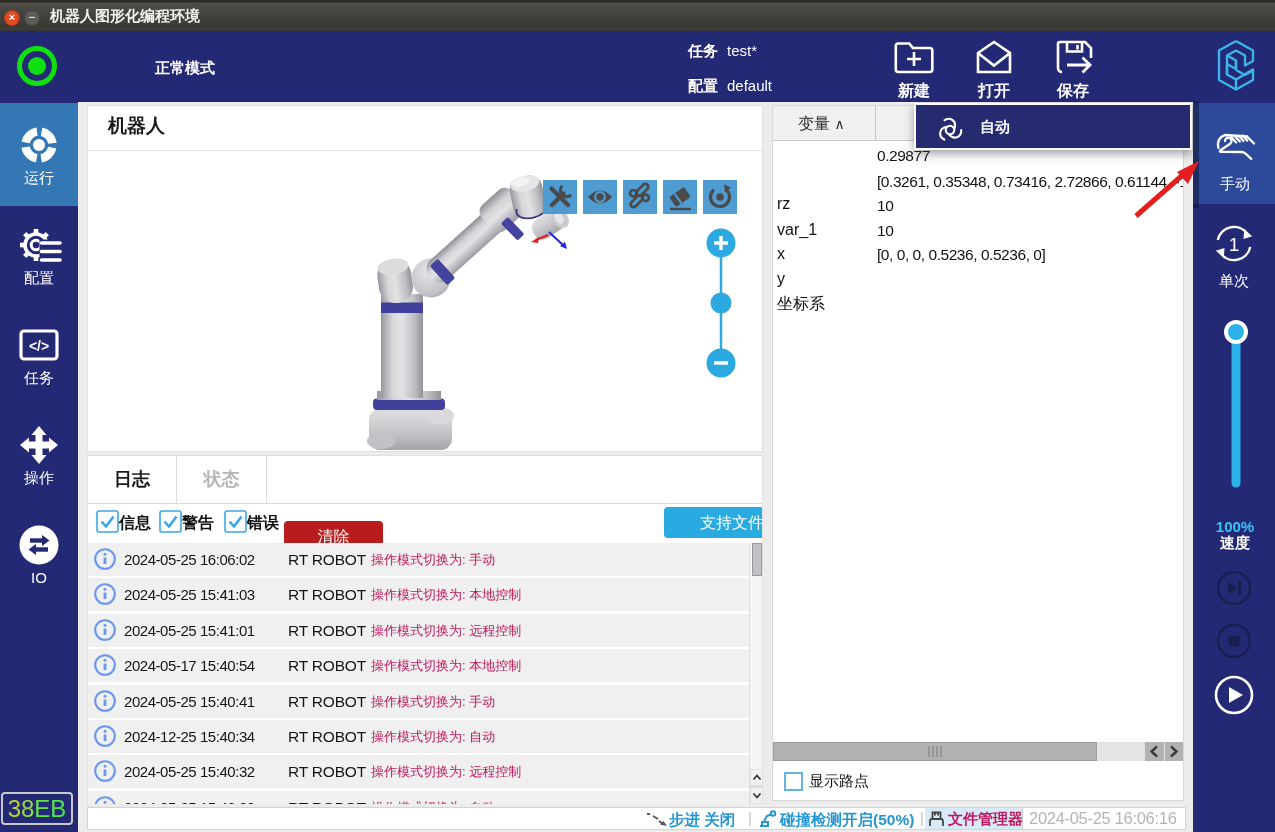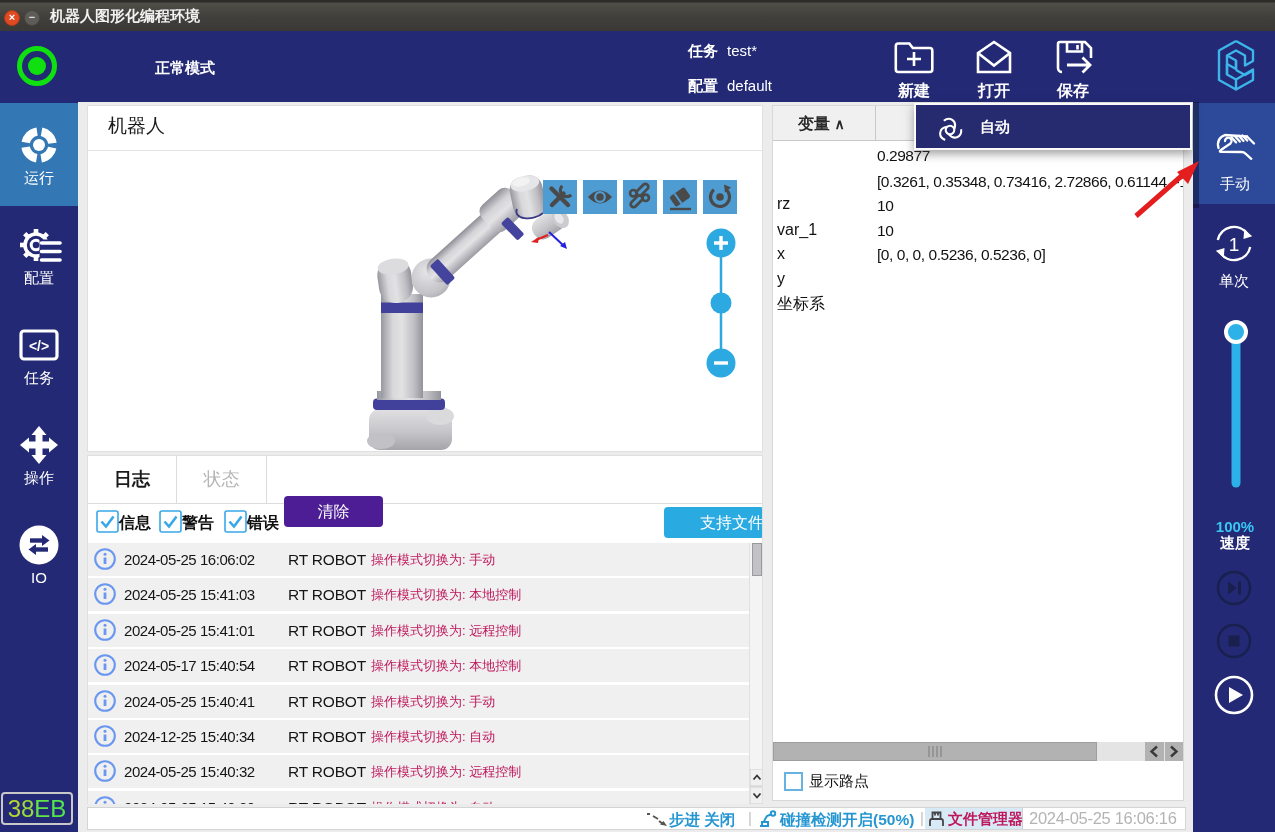--- a/index.html
+++ b/index.html
@@ -116,21 +116,21 @@
     <line x1="-9" y1="-4.5" x2="4" y2="-4.5" stroke="#232974" stroke-width="4.4"></line>
     <polygon points="3,-10 10.5,-4.5 3,1" fill="#232974"></polygon>
     <line x1="9" y1="4.5" x2="-4" y2="4.5" stroke="#232974" stroke-width="4.4"></line>
     <polygon points="-3,-1 -10.5,4.5 -3,10" fill="#232974"></polygon>
   </g>
   <text x="39" y="381" fill="#fff" font-size="15" text-anchor="middle">操作</text>
   <text x="39" y="481" fill="#fff" font-size="15" text-anchor="middle">IO</text>
 </svg>
 
 <div class="abs" style="left:87px;top:105px;width:676px;height:347px;background:#fff;border:1px solid #e0e0e0;">
-  <div class="abs" style="left:20px;top:7px;color:#1a1a1a;font-size:19px;font-weight:normal;">机器人</div>
+  <div class="abs" style="left:20px;top:7px;color:#1a1a1a;font-size:19px;font-weight:bold;">机器人</div>
   <div class="abs" style="left:0;top:44px;width:674px;height:1px;background:#e4e4e4;"></div>
 </div>
 <svg class="abs" style="left:87px;top:105px;" width="676" height="347" viewBox="87 105 676 347">
   <defs>
     <linearGradient id="gH" x1="0" y1="0" x2="1" y2="0">
       <stop offset="0" stop-color="#97979f"></stop>
         <stop offset="0.28" stop-color="#d8d8db"></stop>
       <stop offset="0.5" stop-color="#e2e2e4"></stop>
         <stop offset="0.78" stop-color="#c0c0c5"></stop>
       <stop offset="1" stop-color="#93939b"></stop>
@@ -249,39 +249,39 @@
   <line x1="19" y1="32" x2="19" y2="126" stroke="#2da9e1" stroke-width="2.5"></line>
   <circle cx="19" cy="19" r="14.5" fill="#2da9e1"></circle>
   <path d="M12 19 h14 M19 12 v14" stroke="#fff" stroke-width="3.4"></path>
   <circle cx="19" cy="79" r="10.5" fill="#2da9e1"></circle>
   <circle cx="19" cy="139" r="14.5" fill="#2da9e1"></circle>
   <path d="M12 139 h14" stroke="#fff" stroke-width="3.4"></path>
 </svg>
 
 <div class="abs" style="left:87px;top:455px;width:676px;height:349px;background:#fff;border:1px solid #e0e0e0;border-bottom:none;overflow:hidden;">
   <div class="abs" style="left:0;top:0;width:89px;height:47px;border-right:1px solid #dcdcdc;color:#1a1a1a;font-size:18px;font-weight:bold;text-align:center;line-height:47px;">日志</div>
-  <div class="abs" style="left:89px;top:0;width:90px;height:47px;border-right:1px solid #dcdcdc;color:#b4b4b4;font-size:18px;font-weight:normal;text-align:center;line-height:47px;">状态</div>
+  <div class="abs" style="left:89px;top:0;width:90px;height:47px;border-right:1px solid #dcdcdc;color:#b4b4b4;font-size:18px;font-weight:bold;text-align:center;line-height:47px;">状态</div>
   <div class="abs" style="left:0;top:47px;width:674px;height:1px;background:#dcdcdc;"></div>
   <div id="logfilters">
     <svg class="abs" style="left:8px;top:54px;" width="260" height="26" viewBox="0 0 260 26">
       <g fill="#fff" stroke="#38a8e8" stroke-width="1.6">
         <rect x="1" y="1" width="21" height="21" rx="2"></rect>
         <rect x="64" y="1" width="21" height="21" rx="2"></rect>
         <rect x="129" y="1" width="21" height="21" rx="2"></rect>
       </g>
       <g fill="none" stroke="#38a8e8" stroke-width="2.6">
         <path d="M5.5 11.5 l4.5 5 l7.5 -10"></path>
         <path d="M68.5 11.5 l4.5 5 l7.5 -10"></path>
         <path d="M133.5 11.5 l4.5 5 l7.5 -10"></path>
       </g>
       <text x="23" y="18" font-size="16" font-weight="bold" fill="#111">信息</text>
       <text x="86" y="18" font-size="16" font-weight="bold" fill="#111">警告</text>
       <text x="151" y="18" font-size="16" font-weight="bold" fill="#111">错误</text>
     </svg>
-    <div class="abs" style="left:196px;top:40px;width:99px;height:31px;background:#4c1d95;border-radius:4px;color:#fff;font-size:16px;text-align:center;line-height:31px;">清除</div>
+    <div class="abs" style="left:196px;top:65px;width:99px;height:31px;background:#b91c1c;border-radius:4px;color:#fff;font-size:16px;text-align:center;line-height:31px;">清除</div>
     <div class="abs" style="left:576px;top:51px;width:100px;height:31px;background:#29abe2;border-radius:4px;color:#fff;font-size:16px;text-align:right;line-height:31px;">支持文件</div>
   </div>
   <div id="logrows" style="position:absolute;left:0;top:87px;width:674px;height:262px;overflow:hidden;">
 <div class="lrow" style="top:0px;">
         <svg style="position:absolute;left:6px;top:5px;" width="22" height="22" viewBox="0 0 22 22">
           <circle cx="11" cy="11" r="9.8" fill="none" stroke="#6a97f0" stroke-width="2.1"></circle>
           <circle cx="11" cy="6.3" r="1.5" fill="#6a97f0"></circle>
           <line x1="11" y1="9.5" x2="11" y2="16" stroke="#6a97f0" stroke-width="2.8"></line>
         </svg>
         <span class="t1">2024-05-25 16:06:02</span>
@@ -367,21 +367,21 @@
       <rect x="0" y="18" width="14" height="17" fill="#f0f0f0" stroke="#cfcfcf" stroke-width="1"></rect>
       <path d="M3.5 10.5 l3.5 -4 l3.5 4" fill="none" stroke="#333" stroke-width="1.8"></path>
       <path d="M3.5 24.5 l3.5 4 l3.5 -4" fill="none" stroke="#333" stroke-width="1.8"></path>
     </svg>
   </div>
 </div>
 
 <div class="abs" style="left:772px;top:105px;width:412px;height:696px;background:#fff;border:1px solid #d8d8d8;overflow:hidden;">
   <div class="abs" style="left:0;top:0;width:410px;height:35px;background:#f0f0f0;border-bottom:1px solid #c8c8c8;"></div>
   <div class="abs" style="left:102px;top:0;width:1px;height:35px;background:#c8c8c8;"></div>
-  <div class="abs" style="left:25px;top:8px;color:#2a2a2a;font-size:16px;font-weight:bold;">变量 <span style="font-size:14px;">∧</span></div>
+  <div class="abs" style="left:25px;top:8px;color:#2a2a2a;font-size:16px;font-weight:normal;">变量 <span style="font-size:14px;">∧</span></div>
   <div id="vartable" style="position:absolute;left:0;top:36px;width:410px;height:240px;font-size:16px;color:#111;overflow:hidden;">
 <span class="vlbl" style="top:5px;">rz</span>
       <span class="vval" style="top:5px;">0.29877</span>
 <span class="vlbl" style="top:31px;">var_1</span>
       <span class="vval" style="top:31px;">[0.3261, 0.35348, 0.73416, 2.72866, 0.61144, -1.5708]</span>
 <span class="vlbl" style="top:55px;">x</span>
       <span class="vval" style="top:55px;">10</span>
 <span class="vlbl" style="top:80px;">y</span>
       <span class="vval" style="top:80px;">10</span>
 <span class="vlbl" style="top:104px;">坐标系</span>

